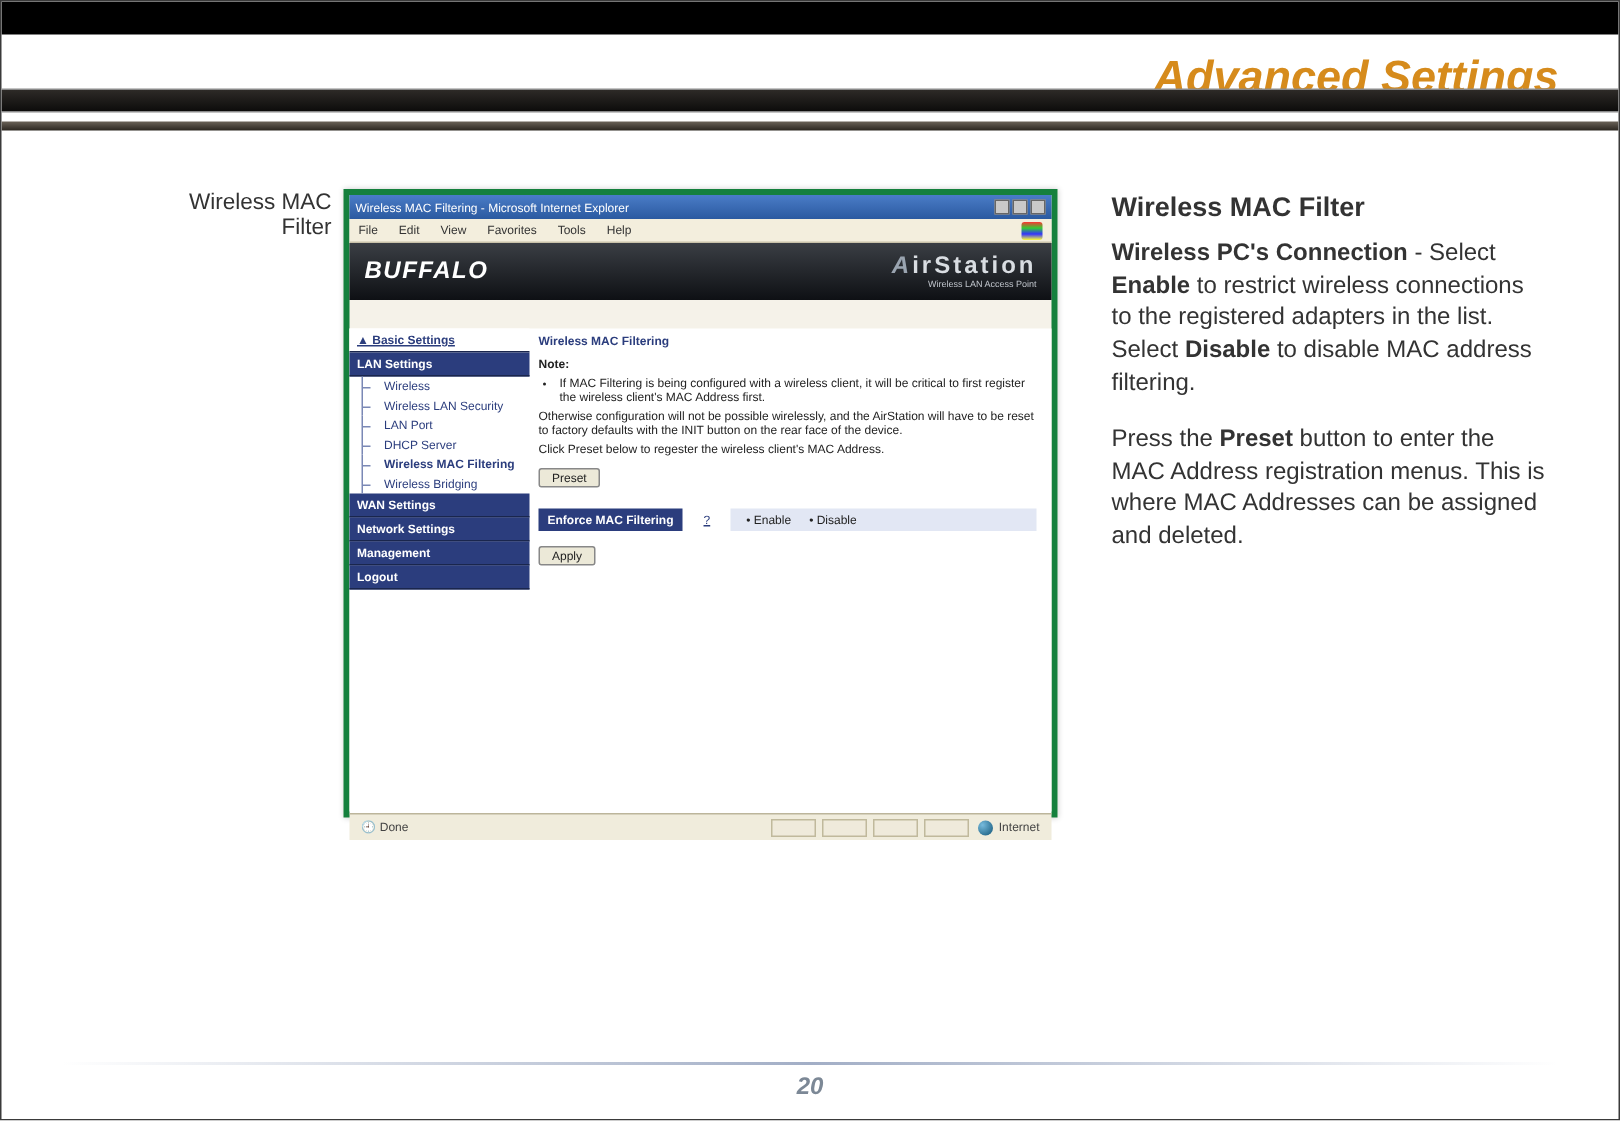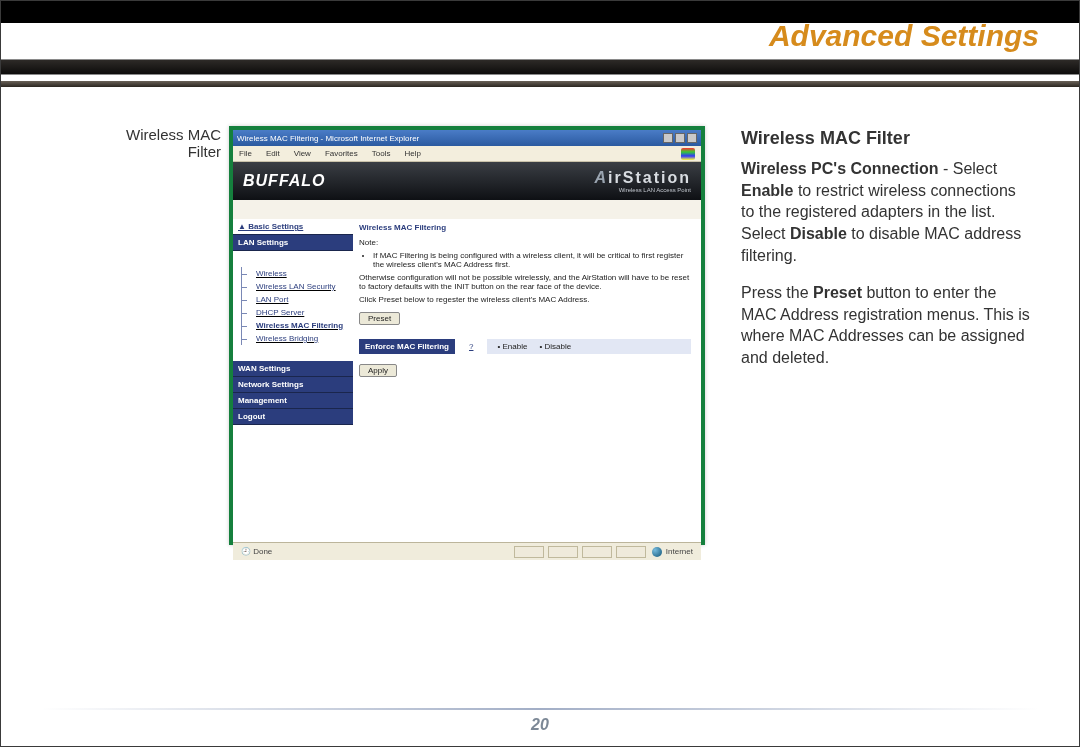--- a/index.html
+++ b/index.html
@@ -1,21 +1,21 @@
 <!DOCTYPE html>
 <html><head>
 <meta charset="utf-8">
 <style>
   * { box-sizing: border-box; margin: 0; padding: 0; }
   html, body { width: 1080px; height: 747px; font-family: Arial, Helvetica, sans-serif; background: #fff; }
   .page { position: relative; width: 1080px; height: 747px; border: 1px solid #3a3a3a; background: #fff; overflow: hidden; }
 
   
   .hdr-top { position: absolute; left: 0; top: 0; width: 100%; height: 22px; background: #000; }
-  .title { position: absolute; top: 18px; right: 40px; font-style: italic; font-weight: bold; font-size: 30px; color: #d68b1c; font-family: Arial, sans-serif; }
+  .title { position: absolute; top: 34px; right: 40px; font-style: italic; font-weight: bold; font-size: 30px; color: #d68b1c; font-family: Arial, sans-serif; }
   .hdr-mid { position: absolute; left: 0; top: 58px; width: 100%; height: 16px; background: linear-gradient(#2d2a27, #0d0c0b); border-top: 1px solid #8a8a8a; border-bottom: 1px solid #8a8a8a; }
   .hdr-thin { position: absolute; left: 0; top: 80px; width: 100%; height: 6px; background: linear-gradient(#6a6258, #2b2620); }
 
   
   .caption { position: absolute; left: 80px; top: 125px; width: 140px; text-align: right; font-size: 15px; color: #333; }
   .caption span { display: block; }
 
   
   .shot { position: absolute; left: 228px; top: 125px; width: 476px; height: 419px; border: 4px solid #15803d; box-shadow: 0 0 4px rgba(0,0,0,.2); background: #f5f2e9; }
   .shot-titlebar { height: 16px; background: linear-gradient(#4a7cc7, #2b5aa0); color: #fff; font-size: 8px; display:flex; align-items:center; padding: 0 4px; justify-content: space-between; }
@@ -32,25 +32,25 @@
   .shot-banner .air .big .a { font-style:italic; color:#9aa4b0; }
   .shot-banner .air .sub { font-size:6px; color:#c0c5cc; }
 
   .shot-body { display:flex; height: calc(100% - 16px - 16px - 38px - 18px); background:#fff;margin-top:19px; }
   .shot-sidebar { width: 120px; font-size:8px; }
   .shot-sidebar .hdr { background:#2b3d7d; color:#fff; font-weight:bold; padding:3px 5px; border-bottom:1px solid #1a264d; }
   .shot-sidebar .hdr.first { background:#fff; color:#2b3d7d; text-decoration:underline; font-weight:bold; }
   .shot-sidebar .item { color:#2b3d7d; padding:2px 5px 2px 14px; border-left:1px solid #7a88b5; margin-left:8px; position:relative; }
   .shot-sidebar .item::before { content:""; position:absolute; left:0; top:50%; width:5px; height:1px; background:#7a88b5; }
   .shot-sidebar .item.active { color:#2b3d7d; font-weight:bold; }
-  .shot-sidebar .group { padding:16px 0;text-decoration:underline; }
+  .shot-sidebar .group { padding:0 0; }
 
   .shot-main { flex:1; font-size:8px; color:#222; padding:4px 10px 4px 6px; }
   .shot-main .mh { color:#2b3d7d; font-weight:bold; margin-bottom:6px; }
-  .shot-main .note { font-weight:normal; margin-bottom:4px; }
+  .shot-main .note { font-weight:bold; margin-bottom:4px; }
   .shot-main ul { margin-left: 14px; }
   .shot-main li { margin-bottom:4px; }
   .shot-main p { margin-bottom:4px; }
   .shot-main .btn { display:inline-block; font-size:8px; padding:1px 8px; background:#ece9d8; border:1px solid #888; border-radius:2px; margin:4px 0 10px 0; }
   .shot-main .enforce-row { display:flex; align-items:center; gap:14px; margin-top:4px; }
   .shot-main .enforce-lbl { background:#2b3d7d; color:#fff; padding:3px 6px; font-weight:bold; }
   .shot-main .enforce-opts { background:#e2e7f4; padding:3px 10px; display:flex; gap:12px; flex:1;}
   .shot-main .enforce-opts span::before { content:"• "; }
 
   .shot-status { height:18px; background:#f0ecdc; border-top:1px solid #bcb59b; font-size:8px; color:#444; display:flex; align-items:center; justify-content:space-between; padding:0 8px; }

